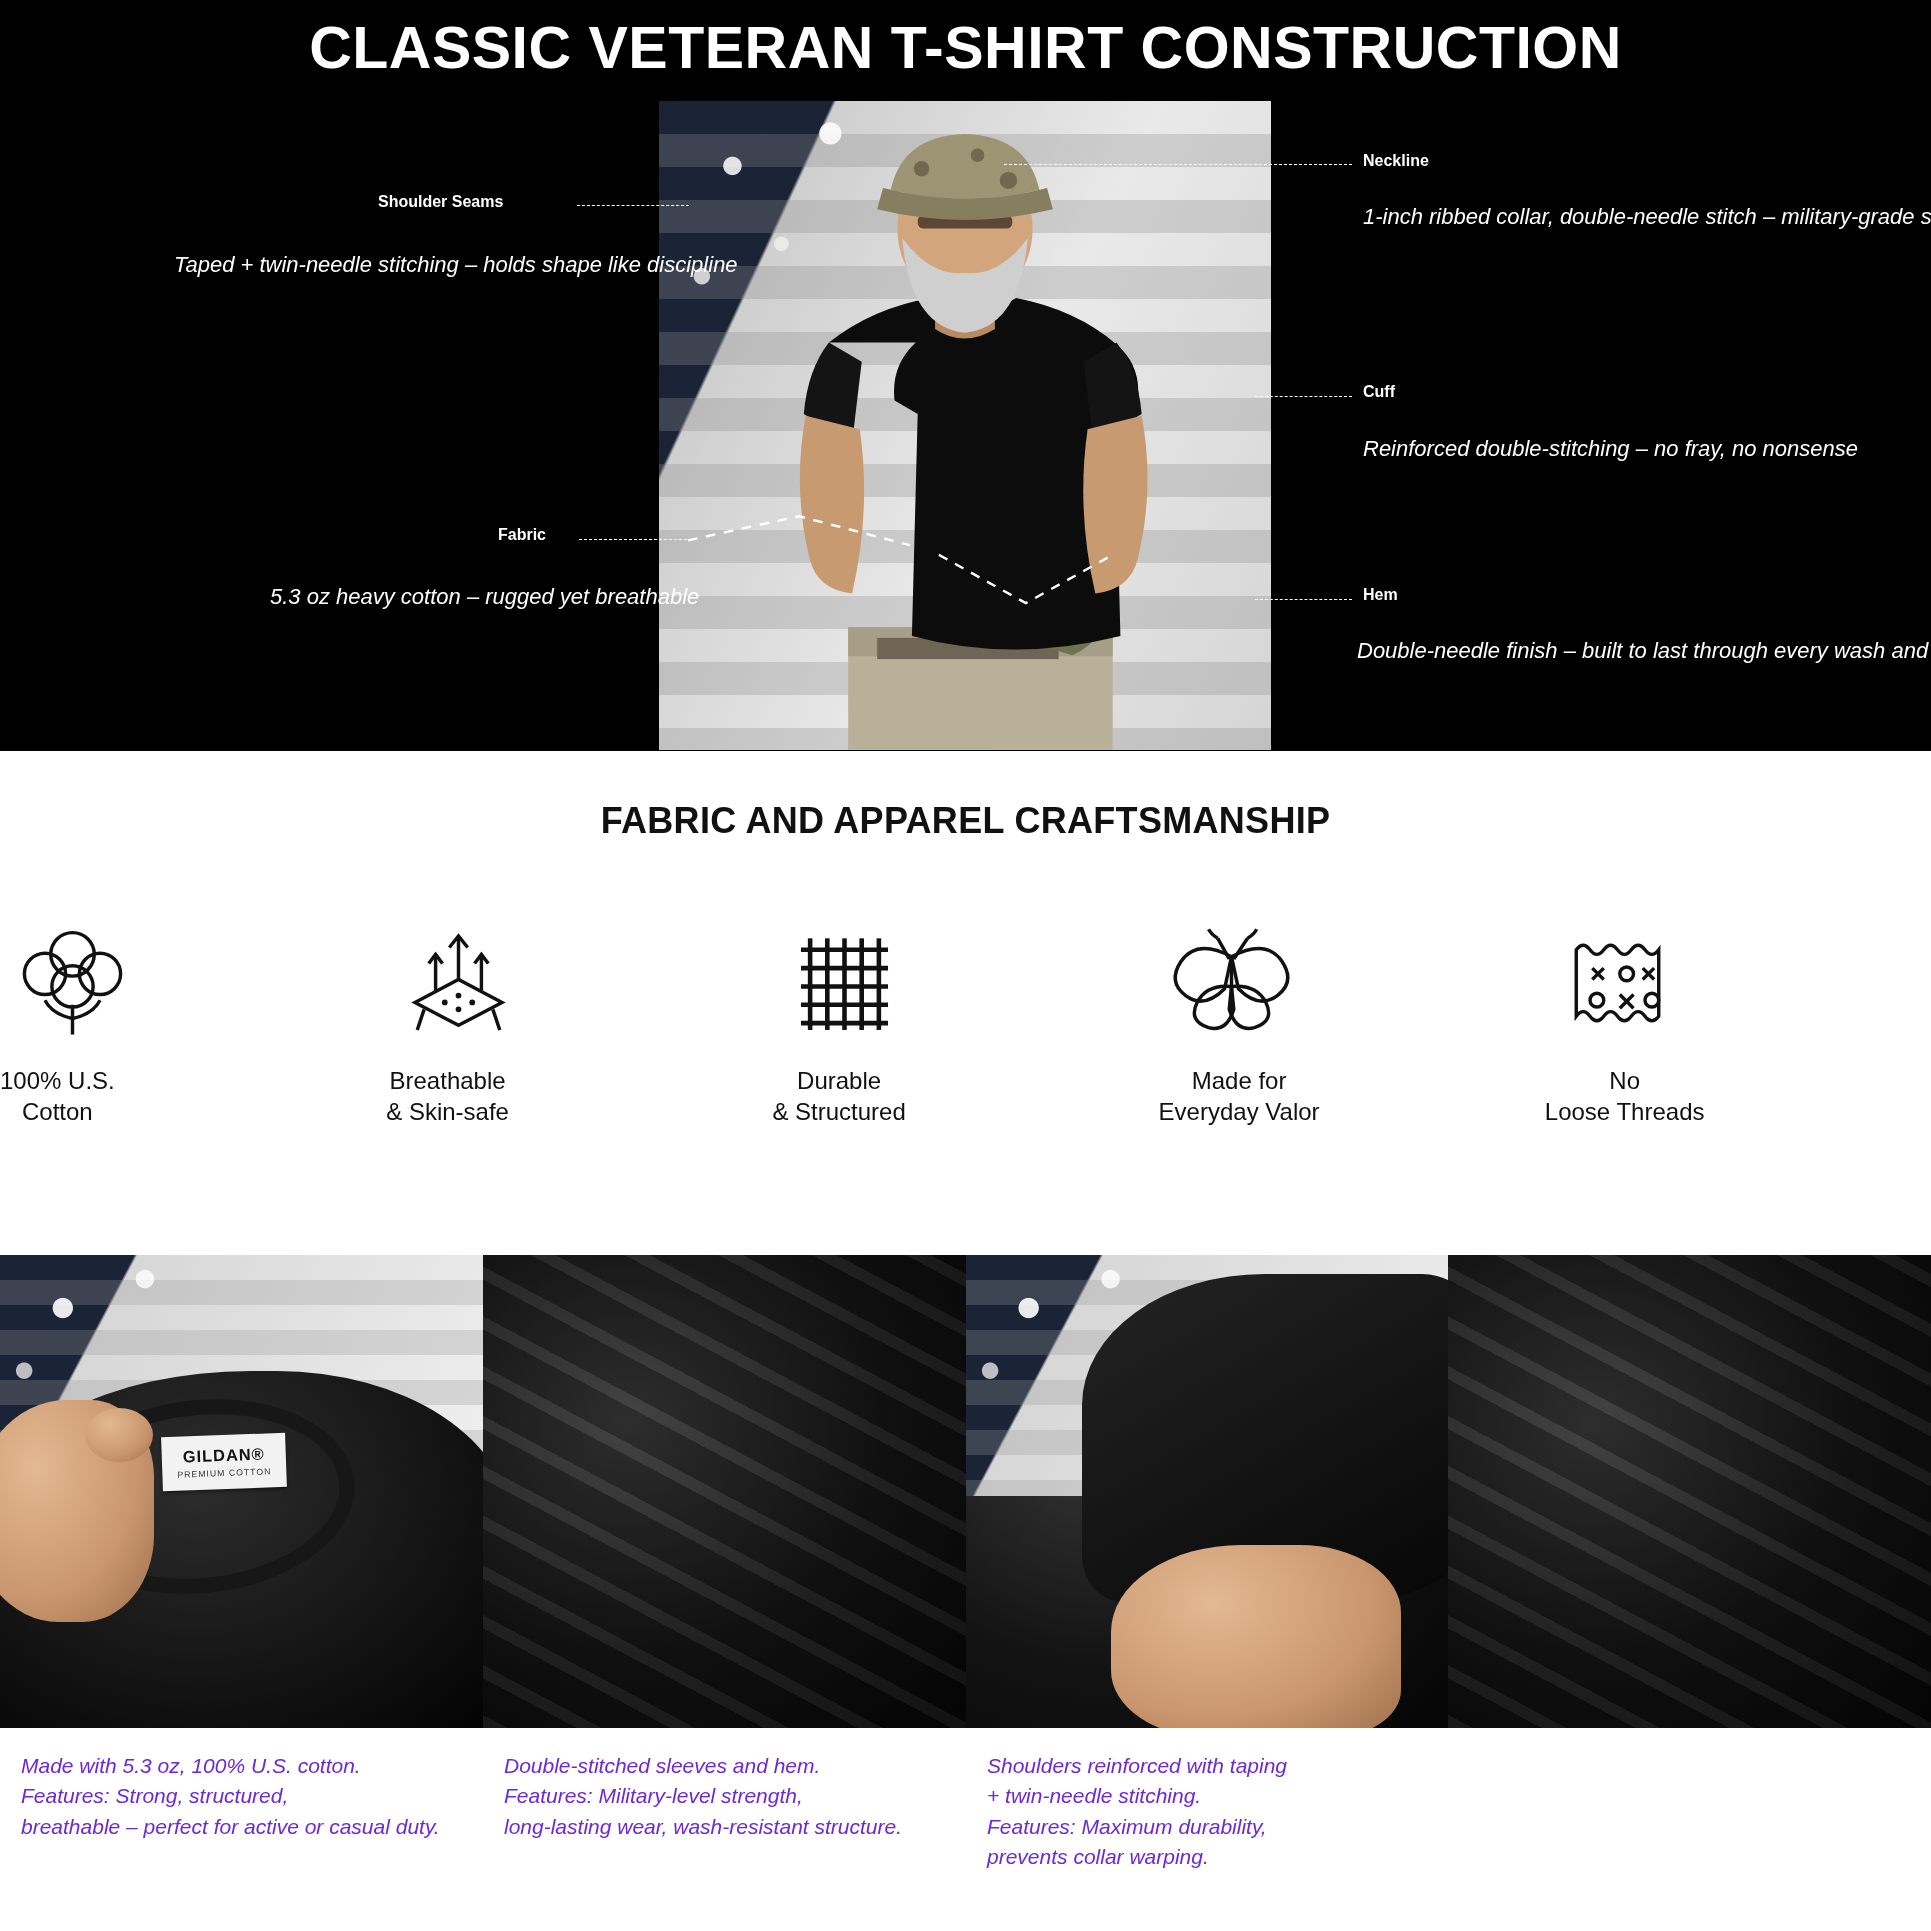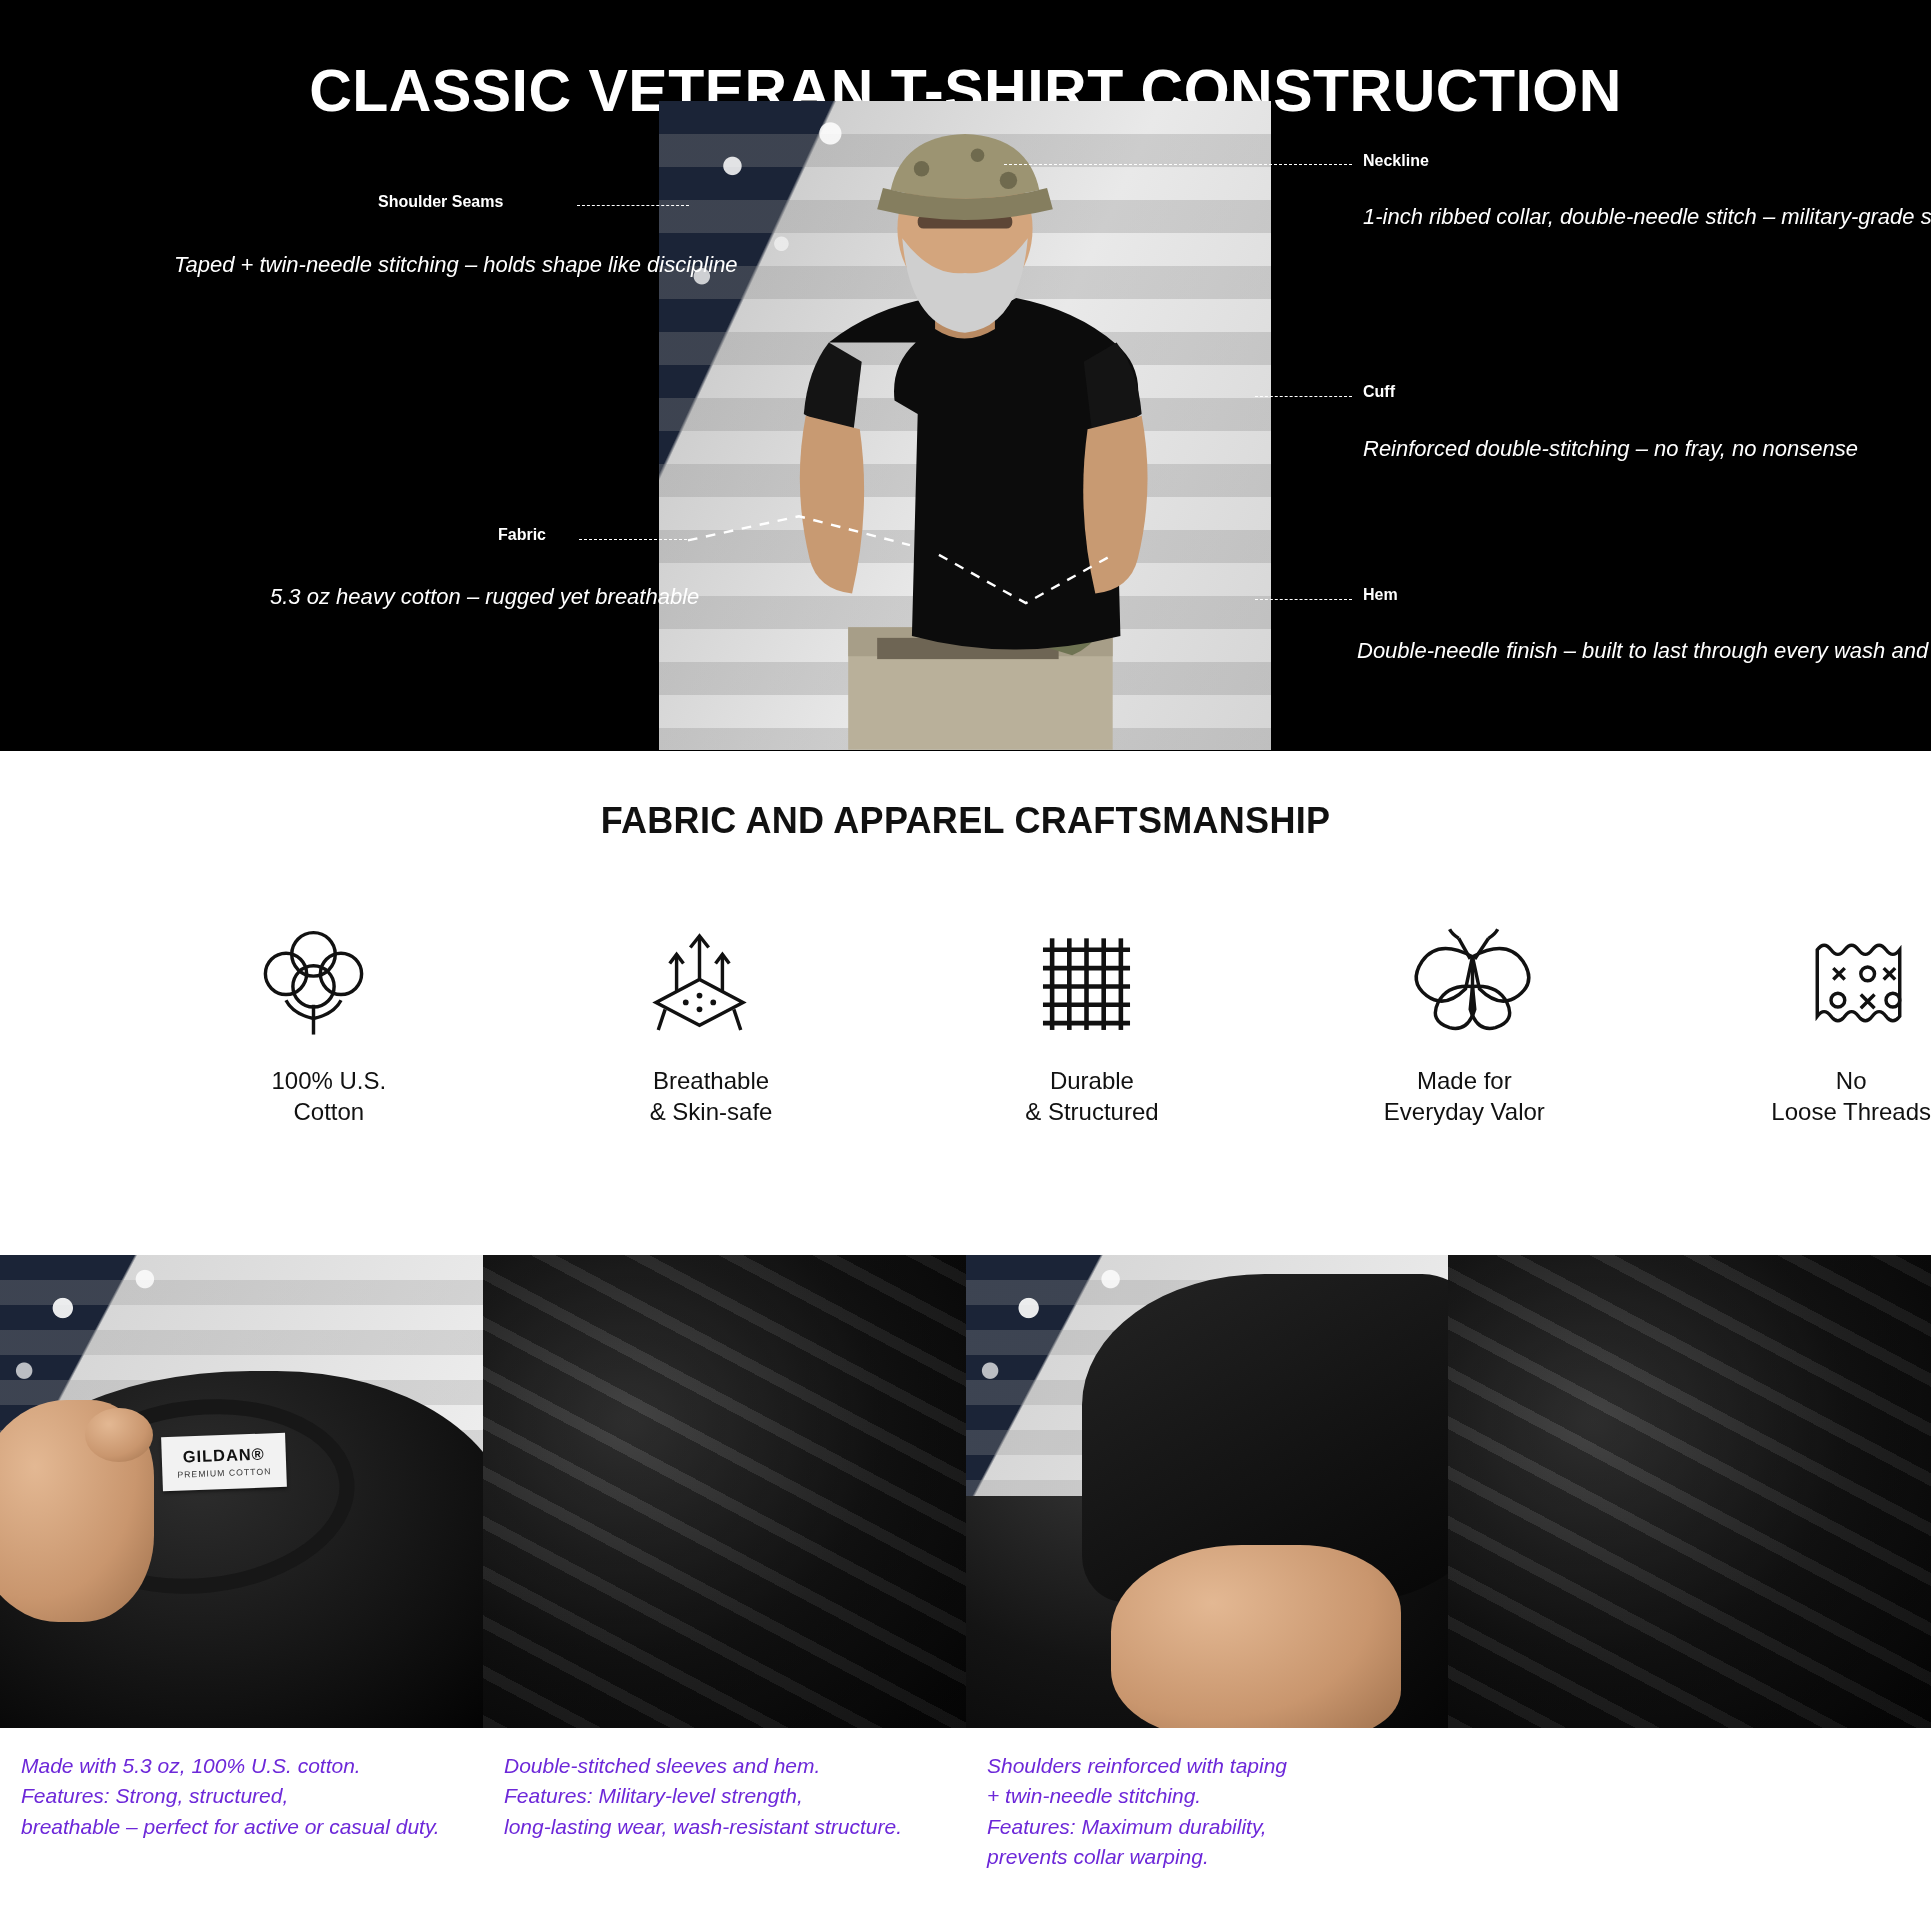--- a/index.html
+++ b/index.html
@@ -23,21 +23,20 @@
   .hero-title {
     position: absolute;
     top: 13.5px;
     left: 0;
     width: 1931px;
     text-align: center;
     font-size: 59px;
     font-weight: 700;
     letter-spacing: 0.5px;
     color: #ffffff;
-    margin-top: 43px;
   }
   .hero-photo {
     position: absolute;
     left: 659px;
     top: 101px;
     width: 612px;
     height: 649px;
     overflow: hidden;
     background: #d9d9d9;
   }
@@ -108,21 +107,21 @@
     position: absolute;
     top: 169px;
     left: 0;
     width: 1931px;
     display: flex;
   }
   .icon-cell {
     flex: 1 1 0;
     display: flex;
     flex-direction: column;
-    align-items: flex-end;
+    align-items: flex-start;
   }
   .icon-art { width: 145px; height: 126px; display: block; }
   .icon-label {
     margin-top: 19.3px;
     font-size: 24px;
     line-height: 1.3;
     text-align: center;
     color: #111111;
     white-space: pre-line;
   }

